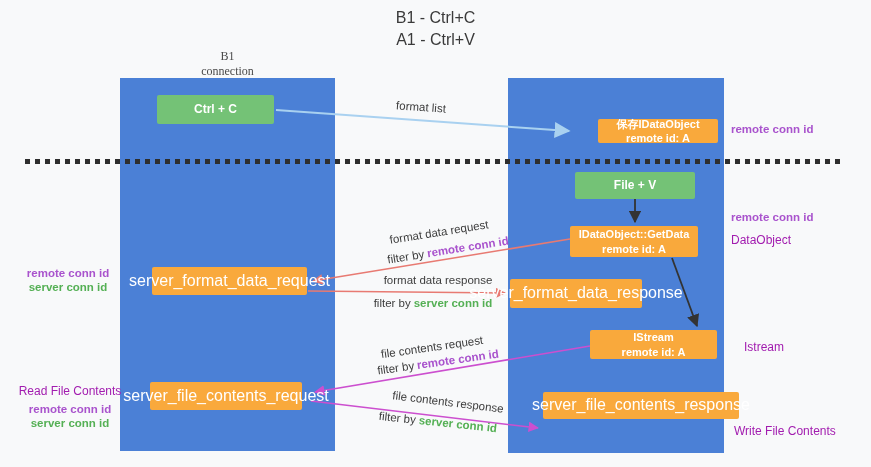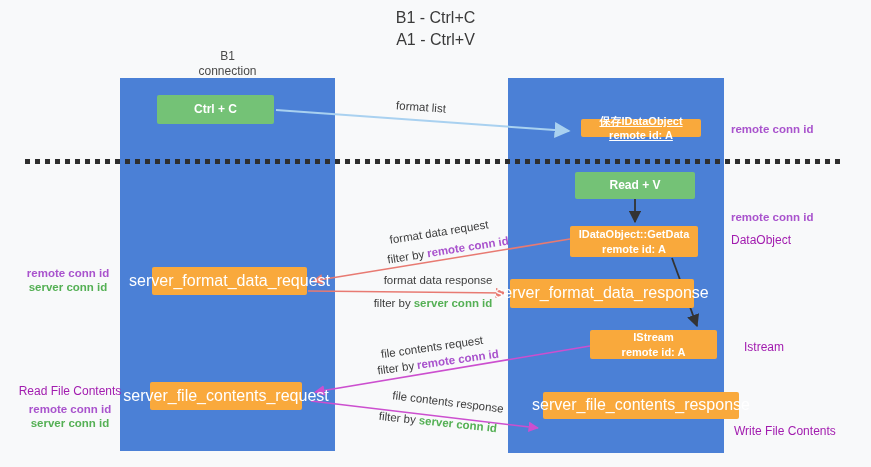--- a/index.html
+++ b/index.html
@@ -27,21 +27,21 @@
 </head>
 <body>
 
 <div id="canvas">
 
   <div class="abs title">
     <div>B1 - Ctrl+C</div>
     <div>A1 - Ctrl+V</div>
   </div>
 
-  <div class="abs lane-header" style="left:120px;top:49px;width:215px;">
+  <div class="abs lane-header" style="left:120px;top:49px;width:215px;font-family:Liberation Serif, serif;">
     <div>B1</div>
     <div>connection</div>
   </div>
 
   <div class="abs lane" style="left:120px;top:78px;width:215px;height:373px;"></div>
   <div class="abs lane" style="left:508px;top:78px;width:216px;height:375px;"></div>
 
   <svg class="overlay" width="871" height="467">
     <defs>
       <marker id="m-blue" viewBox="0 0 10 10" refX="9" refY="5" markerWidth="8" markerHeight="8" orient="auto">
@@ -65,39 +65,39 @@
     <line x1="590" y1="346" x2="315" y2="392" stroke="#cc4fcf" stroke-width="1.5" marker-end="url(#m-magenta)"></line>
     <line x1="311" y1="401" x2="538" y2="428" stroke="#cc4fcf" stroke-width="1.5" marker-end="url(#m-magenta)"></line>
   </svg>
 
   <div class="abs dashed"></div>
 
   <div class="abs node green" style="left:157px;top:95px;width:117px;height:29px;">
     <span>Ctrl + C</span>
   </div>
 
-  <div class="abs node orange two-line" style="left:581px;top:119px;width:120px;height:18px;text-decoration:underline;">
+  <div class="abs node orange two-line" style="left:598px;top:119px;width:120px;height:24px;">
     <span>保存IDataObject</span>
     <span>remote id: A</span>
   </div>
 
   <div class="abs node green" style="left:575px;top:172px;width:120px;height:27px;">
-    <span>Read + V</span>
+    <span>File + V</span>
   </div>
 
   <div class="abs node orange two-line" style="left:570px;top:226px;width:128px;height:31px;">
     <span>IDataObject::GetData</span>
     <span>remote id: A</span>
   </div>
 
   <div class="abs node orange one-line" style="left:152px;top:267px;width:155px;height:28px;">
     <span>server_format_data_request</span>
   </div>
 
-  <div class="abs node orange one-line" style="left:510px;top:279px;width:184px;height:29px;justify-content:center;">
+  <div class="abs node orange one-line" style="left:510px;top:279px;width:132px;height:29px;justify-content:center;">
     <span>server_format_data_response</span>
   </div>
 
   <div class="abs node orange two-line" style="left:590px;top:330px;width:127px;height:29px;">
     <span>IStream</span>
     <span>remote id: A</span>
   </div>
 
   <div class="abs node orange one-line" style="left:150px;top:382px;width:152px;height:28px;">
     <span>server_file_contents_request</span>

